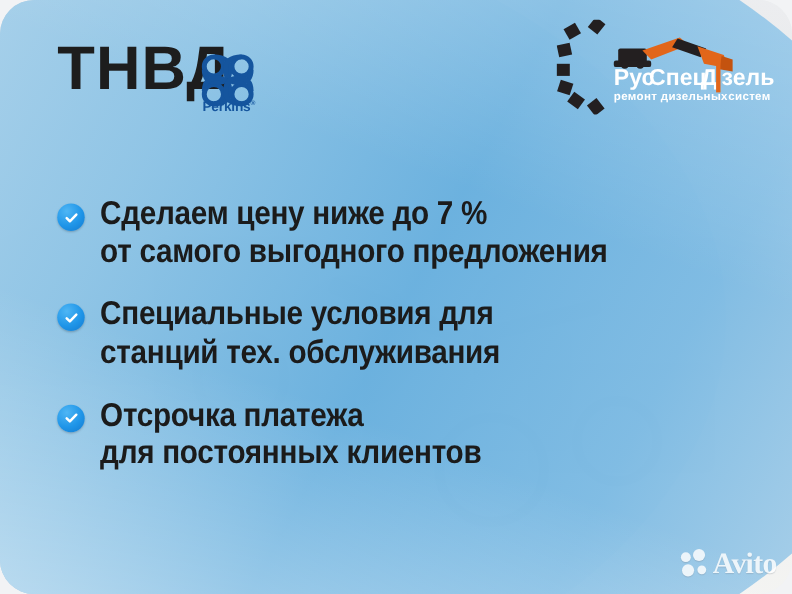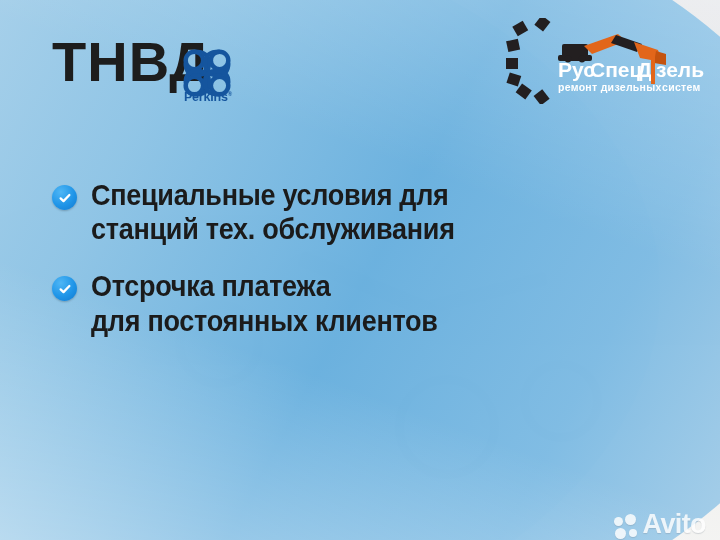--- a/index.html
+++ b/index.html
@@ -4,20 +4,21 @@
 <style>
   html,body{margin:0;padding:0;}
   body{
     width:720px;height:540px;overflow:hidden;
     font-family:"Liberation Sans",sans-serif;
     background:#f2f3f5;
   }
   .canvas{
     position:relative;width:720px;height:540px;overflow:hidden;
     background:linear-gradient(180deg,#eceef0 0%,#e9ebee 22%,#eef0f2 48%,#f3f5f7 74%,#eef0f3 100%);
+    border-radius:31px;
   }
 
   
   .bg-photo{position:absolute;inset:0;overflow:hidden;}
   .bg-sky{
     position:absolute;left:0;top:0;width:720px;height:300px;
     background:linear-gradient(180deg,#e4e6e9 0%,#dfe2e5 40%,#e8eaec 100%);
     opacity:.85;
   }
   .bg-ground{
@@ -104,22 +105,22 @@
   .btext{
     font-family:"Liberation Sans",sans-serif;
     font-size:30px;font-weight:bold;color:#1b1b1b;
     line-height:1.14;letter-spacing:-.3px;
     transform:scaleX(.9);transform-origin:left center;
     white-space:pre-line;
   }
 
   
   .avito{
-    position:absolute;right:14px;bottom:2px;
-    display:flex;align-items:flex-end;opacity:.82;
+    position:absolute;right:14px;bottom:14px;
+    display:flex;align-items:flex-start;opacity:.82;font-family:Liberation Serif, serif;
   }
   .avito-dots{position:relative;width:26px;height:24px;margin-right:3px;}
   .avito-dots i{position:absolute;display:block;border-radius:50%;background:#ffffff;box-shadow:0 1px 1px rgba(120,130,140,.35);}
   .ad1{left:0;top:3px;width:9px;height:9px;}
   .ad2{left:11px;top:0;width:11px;height:11px;}
   .ad3{left:1px;top:14px;width:11px;height:11px;}
   .ad4{left:15px;top:15px;width:8px;height:8px;}
   .avito-word{
     font-size:27px;font-weight:bold;color:#ffffff;
     letter-spacing:-.6px;line-height:1;
@@ -204,20 +205,28 @@
         <rect x="145" y="36" width="4" height="30" fill="#e2661a"></rect>
         <text x="150" y="59" font-family="Liberation Sans, sans-serif" font-size="21" font-weight="bold" fill="#ffffff">зель</text>
         <text x="52" y="73" font-family="Liberation Sans, sans-serif" font-size="10.5" font-weight="bold" fill="#ffffff" letter-spacing="0.3">ремонт дизельных</text>
         <text x="156" y="73" font-family="Liberation Sans, sans-serif" font-size="10.5" font-weight="bold" fill="#ffffff" letter-spacing="0.3">систем</text>
       </svg>
     </div>
   </div>
 
   <div class="bullets">
 
+    <div class="bullet">
+      <span class="check">
+        <svg width="14" height="14" viewBox="0 0 16 16" aria-hidden="true">
+          <path d="M3 8.4 L6.3 11.6 L13 4.6" fill="none" stroke="#ffffff" stroke-width="2.6" stroke-linecap="round" stroke-linejoin="round"></path>
+        </svg>
+      </span>
+      <span class="btext"><span>Сделаем цену ниже до 7 %</span><br><span>от самого выгодного предложения</span></span>
+    </div>
 
     <div class="bullet">
       <span class="check">
         <svg width="14" height="14" viewBox="0 0 16 16" aria-hidden="true">
           <path d="M3 8.4 L6.3 11.6 L13 4.6" fill="none" stroke="#ffffff" stroke-width="2.6" stroke-linecap="round" stroke-linejoin="round"></path>
         </svg>
       </span>
       <span class="btext"><span>Специальные условия для</span><br><span>станций тех. обслуживания</span></span>
     </div>
 

